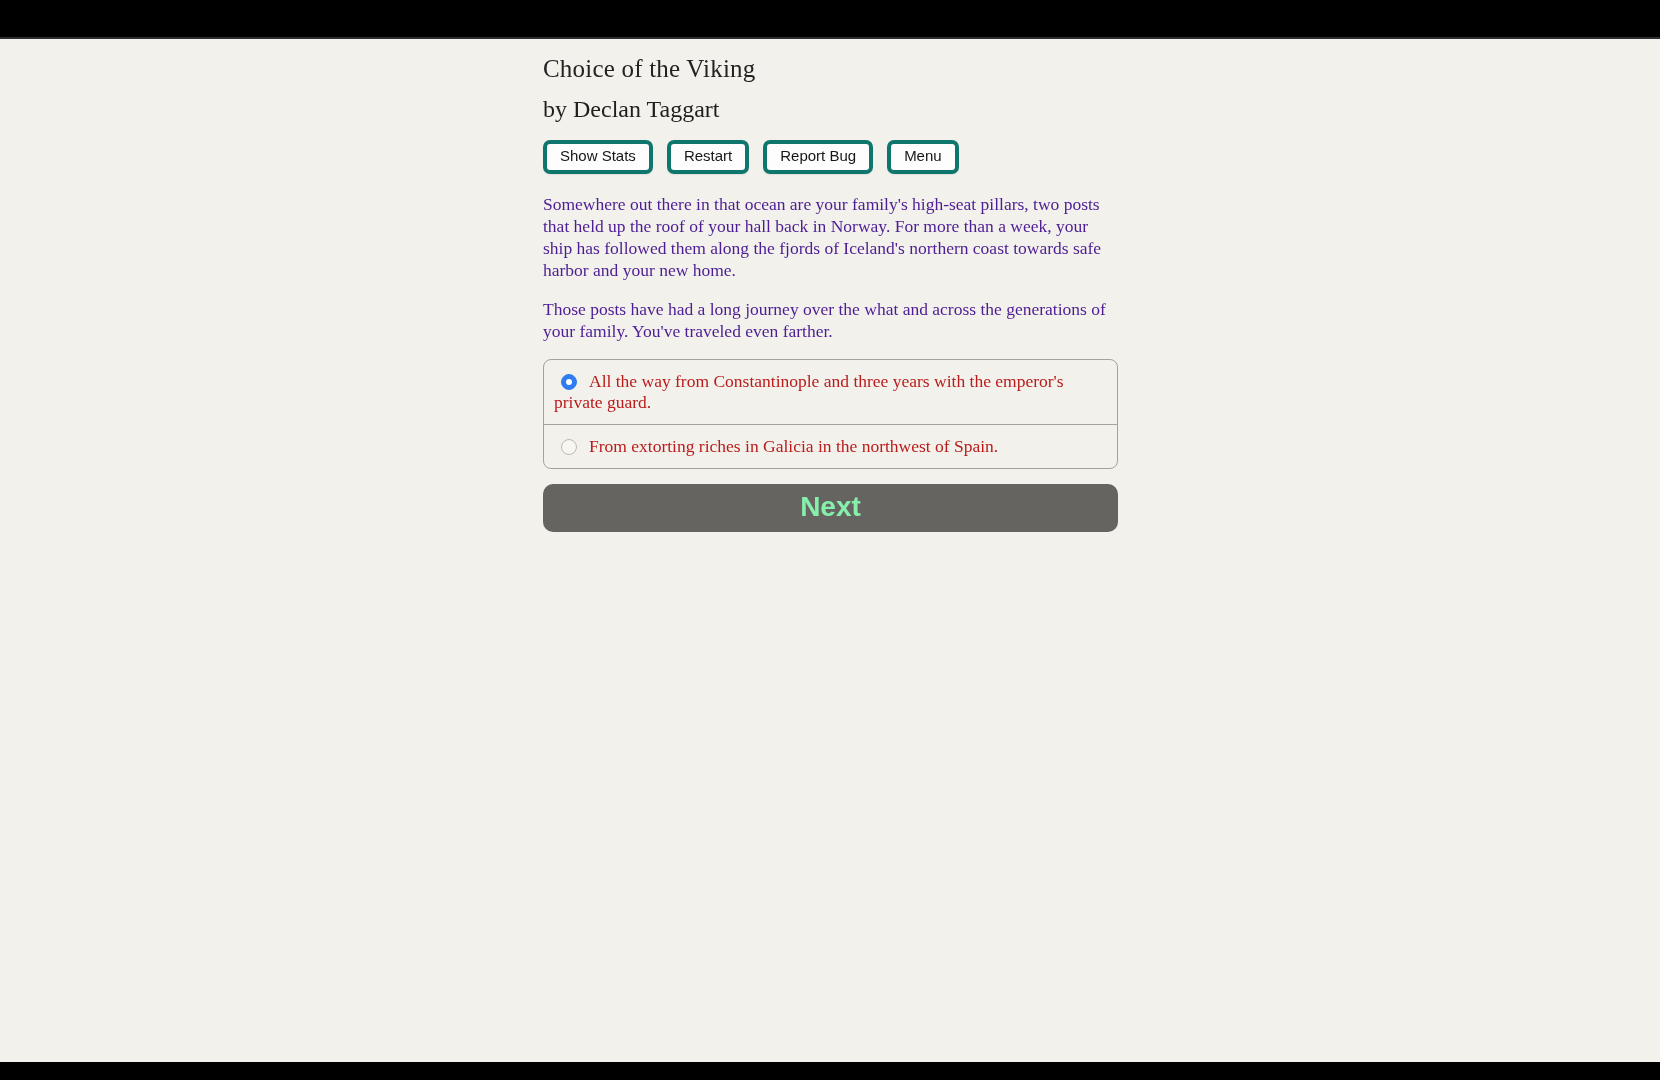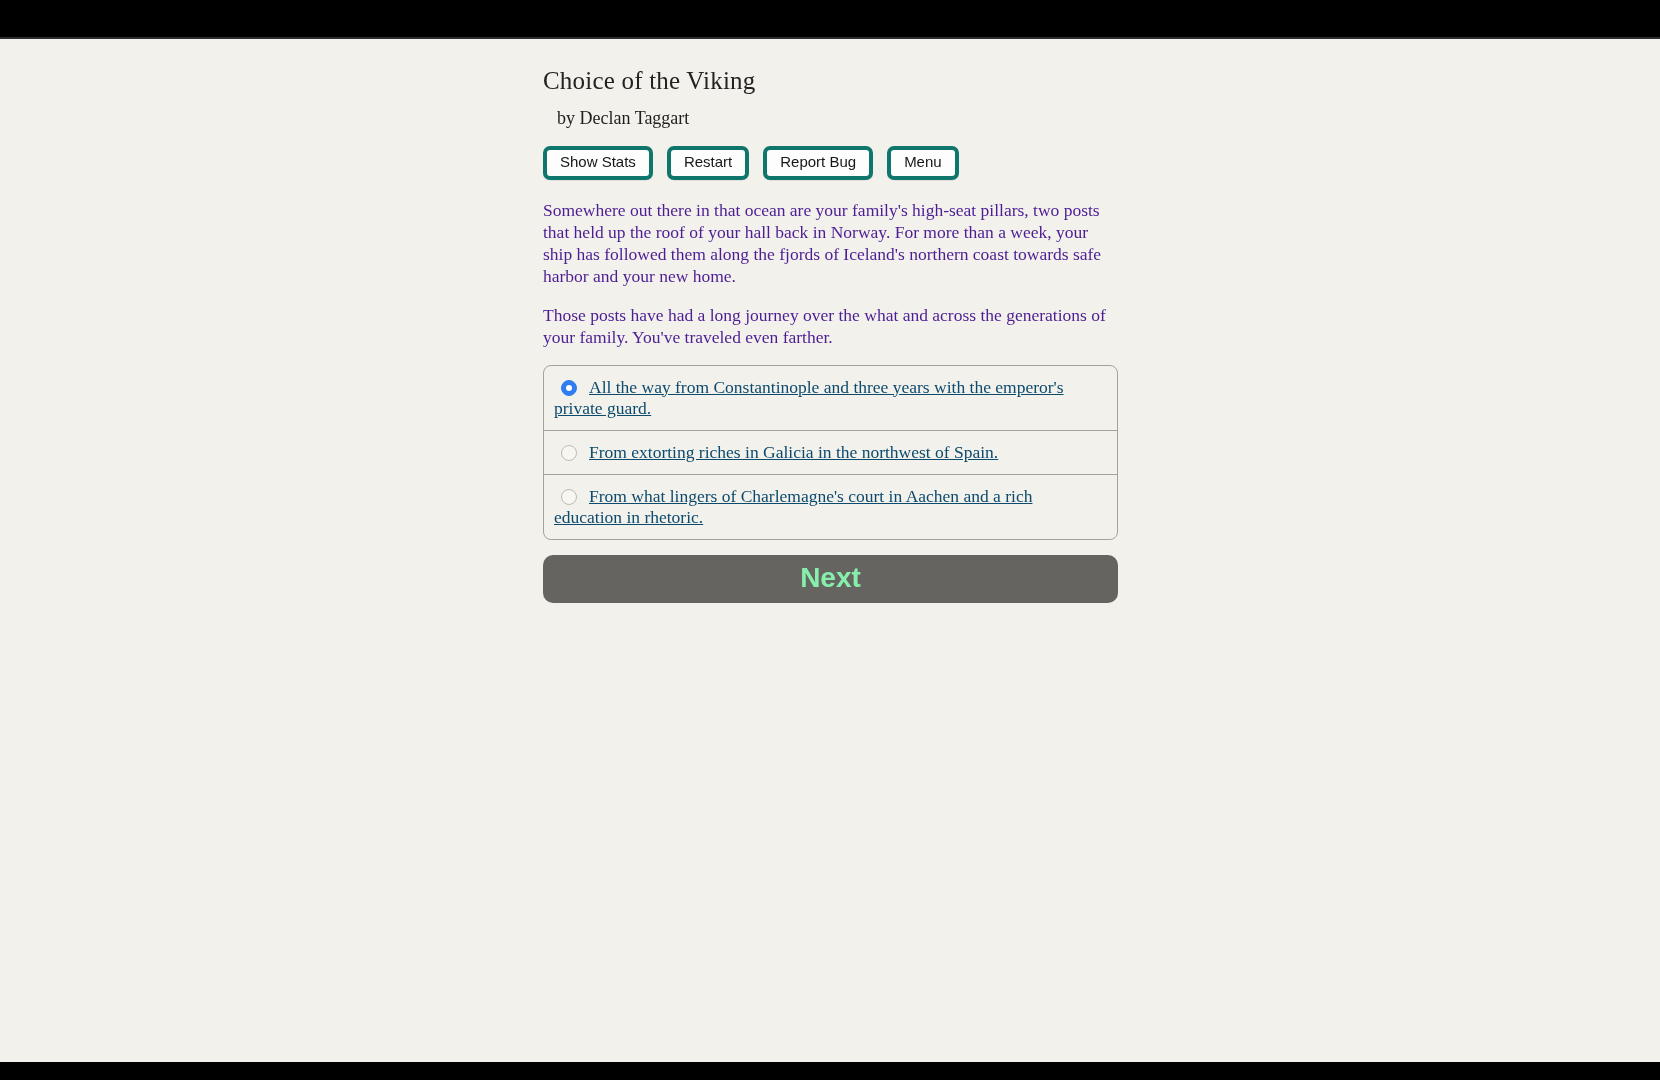--- a/index.html
+++ b/index.html
@@ -21,34 +21,33 @@
   }
   .letterbox{
     position:absolute;left:0;width:1660px;background:var(--bar);
   }
   .letterbox.top{top:0;height:39px;border-bottom:2px solid #2e2e2e;}
   .letterbox.bottom{bottom:0;height:18px;}
   .content{
     position:absolute;
     left:543px;top:39px;
     width:575px;
-    padding-top:28px;
+    padding-top:16px;
   }
   .game-title{
     font-size:25px;
     font-weight:400;
     color:#232323;
     letter-spacing:.2px;
     margin-bottom:13px;
   }
   .byline{
-    font-size:18px;
+    font-size:24px;
     color:#1f1f1f;
     margin-bottom:17px;
-    margin-left:14px;
   }
   .toolbar{
     display:flex;
     gap:14px;
     margin-bottom:19px;
   }
   .tb-btn{
     font-family:"Liberation Sans", sans-serif;
     font-size:15px;
     color:#161616;
@@ -70,24 +69,23 @@
     border:1px solid var(--line);
     border-radius:8px;
     background:var(--bg);
     overflow:hidden;
     margin-top:14px;
   }
   .choice-row{
     padding:11px 14px 11px 10px;
     font-size:17.5px;
     line-height:21px;
-    color:#0c4a6e;
+    color:#b91c1c;
     border-top:1px solid var(--line);
     cursor:pointer;
-    text-decoration:underline;
   }
   .choice-row:first-child{border-top:none;}
   .radio{
     display:inline-block;
     width:16px;height:16px;
     border-radius:50%;
     background:#f7f6f1;
     border:1.5px solid #bcbbb5;
     vertical-align:-3px;
     margin:0 12px 0 7px;
@@ -138,19 +136,18 @@
     </div>
 
   <div class="story">
       <p>Somewhere out there in that ocean are your family's high-seat pillars, two posts that held up the roof of your hall back in Norway. For more than a week, your ship has followed them along the fjords of Iceland's northern coast towards safe harbor and your new home.</p>
       <p>Those posts have had a long journey over the what and across the generations of your family. You've traveled even farther.</p>
     </div>
 
   <div class="choice-box">
       <div class="choice-row"><span class="radio selected"></span><span>All the way from Constantinople and three years with the emperor's private guard.</span></div>
       <div class="choice-row"><span class="radio"></span><span>From extorting riches in Galicia in the northwest of Spain.</span></div>
-      <div class="choice-row"><span class="radio"></span><span>From what lingers of Charlemagne's court in Aachen and a rich education in rhetoric.</span></div>
     </div>
 
   <button class="next-btn">Next</button>
 </div>
 
 <div class="letterbox bottom"></div>
 
 </body></html>

